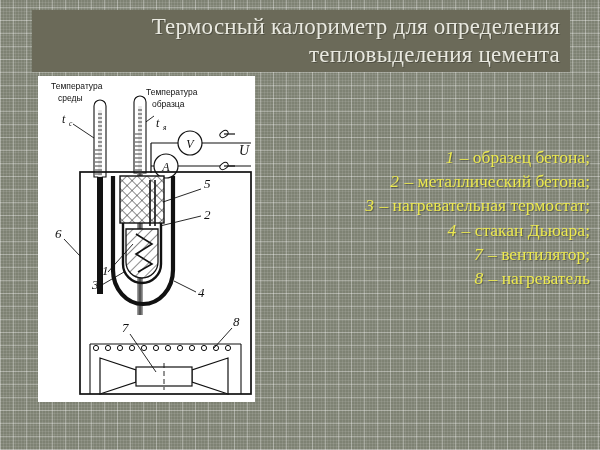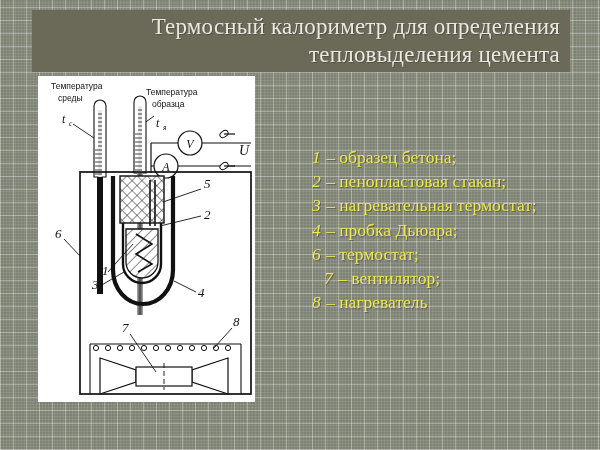--- a/index.html
+++ b/index.html
@@ -32,21 +32,21 @@
 
   
   #figure-panel{
     position:absolute;left:38px;top:76px;width:217px;height:326px;
     background:#ffffff;
   }
   #figure-svg{display:block;}
 
   
   #legend{
-    position:absolute;left:312px;top:145px;width:278px;
+    position:absolute;left:312px;top:145px;width:278px;text-align:right;
   }
   .legend-line{
     color:#ece94f;font-size:17.5px;line-height:24.2px;
     font-family:"Liberation Serif", serif;
     white-space:nowrap;
     text-shadow:1px 1px 1px rgba(0,0,0,.35);
   }
   .legend-line.wrap{white-space:normal;}
   .lnum{font-style:italic;font-weight:400;padding-right:1px;}
   .ltxt{font-style:normal;}
@@ -228,33 +228,29 @@
     </svg>
   </div>
 
   <div id="legend">
     <div class="legend-line">
       <span class="lnum">1</span>
       <span class="ltxt">– образец бетона;</span>
     </div>
     <div class="legend-line">
       <span class="lnum">2</span>
-      <span class="ltxt">– пенопластовая стакан;</span>
+      <span class="ltxt">– металлический бетона;</span>
     </div>
     <div class="legend-line wrap">
       <span class="lnum">3</span>
       <span class="ltxt">– нагревательная термостат;</span>
     </div>
     <div class="legend-line">
       <span class="lnum">4</span>
-      <span class="ltxt">– пробка Дьюара;</span>
-    </div>
-    <div class="legend-line">
-      <span class="lnum">6</span>
-      <span class="ltxt">– термостат;</span>
+      <span class="ltxt">– стакан Дьюара;</span>
     </div>
     <div class="legend-line" style="padding-left:12px;">
       <span class="lnum">7</span>
       <span class="ltxt">– вентилятор;</span>
     </div>
     <div class="legend-line">
       <span class="lnum">8</span>
       <span class="ltxt">– нагреватель</span>
     </div>
   </div>

